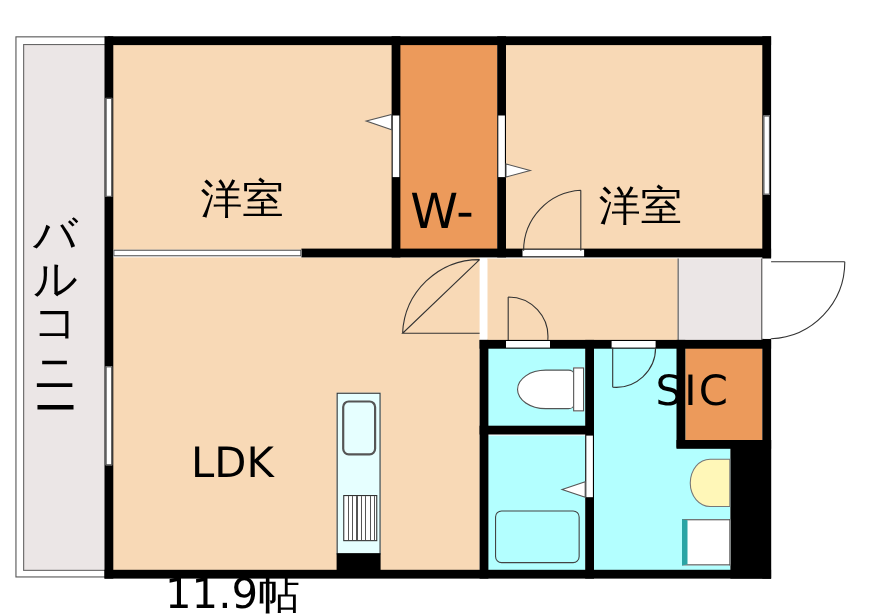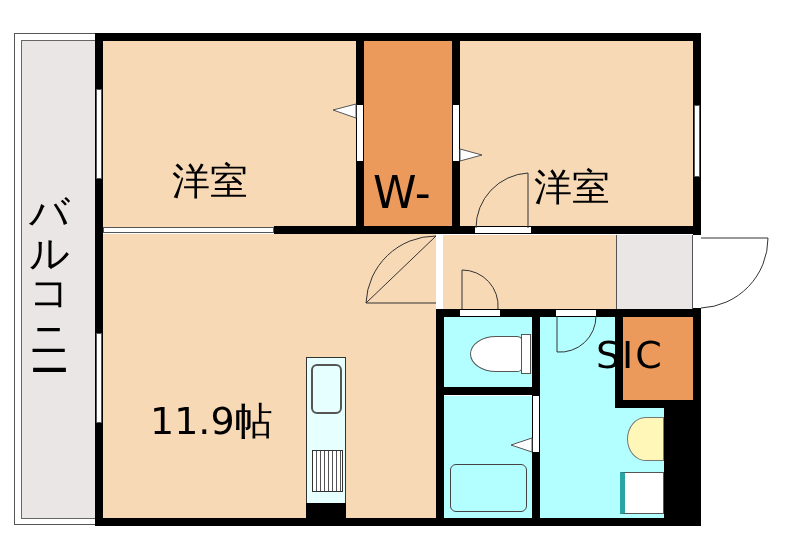--- a/index.html
+++ b/index.html
@@ -1,19 +1,19 @@
 <!DOCTYPE html>
 <html><head>
 <meta charset="utf-8">
 <style>
   html, body { margin:0; padding:0; background:#ffffff; }
   body { width:800px; height:559px; position:relative; overflow:hidden; font-family:"DejaVu Sans","Liberation Sans",sans-serif; }
   .abs { position:absolute; box-sizing:border-box; }
   .wall { position:absolute; background:#000; }
-  .room-label { position:absolute; color:#000; text-align:left; line-height:1.05; white-space:pre; }
+  .room-label { position:absolute; color:#000; text-align:center; line-height:1.05; white-space:pre; }
   .win { position:absolute; background:#fff; border:1px solid #555; box-sizing:border-box; }
   svg { position:absolute; overflow:visible; }
 </style>
 </head>
 <body>
 
 <div class="abs" style="left:14px;top:33px;width:86px;height:492px;border:1px solid #555;background:#fff;"></div>
 <div class="abs" style="left:21px;top:40px;width:77px;height:479px;background:#ebe6e6;border:1px solid #666;"></div>
 <div class="abs" style="left:36px;top:168px;width:40px;font-size:40px;line-height:52px;writing-mode:vertical-rl;text-orientation:upright;color:#000;">バルコニー</div>
 
@@ -30,20 +30,21 @@
 </div>
 
 <div class="abs" style="left:459px;top:40px;width:235px;height:188px;background:#f8d9b6;"></div>
 <div class="room-label" style="left:532px;top:88px;font-size:38px;">
   <div style="padding-left:2px;">洋室</div>
   <div>5.8帖</div>
 </div>
 
 <div class="abs" style="left:100px;top:234px;width:336px;height:285px;background:#f8d9b6;"></div>
 <div class="room-label" style="left:150px;top:322px;font-size:38px;">
+  <div>LDK</div>
   <div>11.9帖</div>
 </div>
 
 <div class="abs" style="left:443px;top:235px;width:174px;height:75px;background:#f8d9b6;"></div>
 
 <div class="abs" style="left:616px;top:235px;width:77px;height:75px;background:#ebe6e6;border-left:1px solid #555;border-right:1px solid #555;"></div>
 
 <div class="abs" style="left:443px;top:316px;width:89px;height:72px;background:#b3ffff;"></div>
 
 <div class="abs" style="left:443px;top:396px;width:89px;height:123px;background:#b3ffff;"></div>

